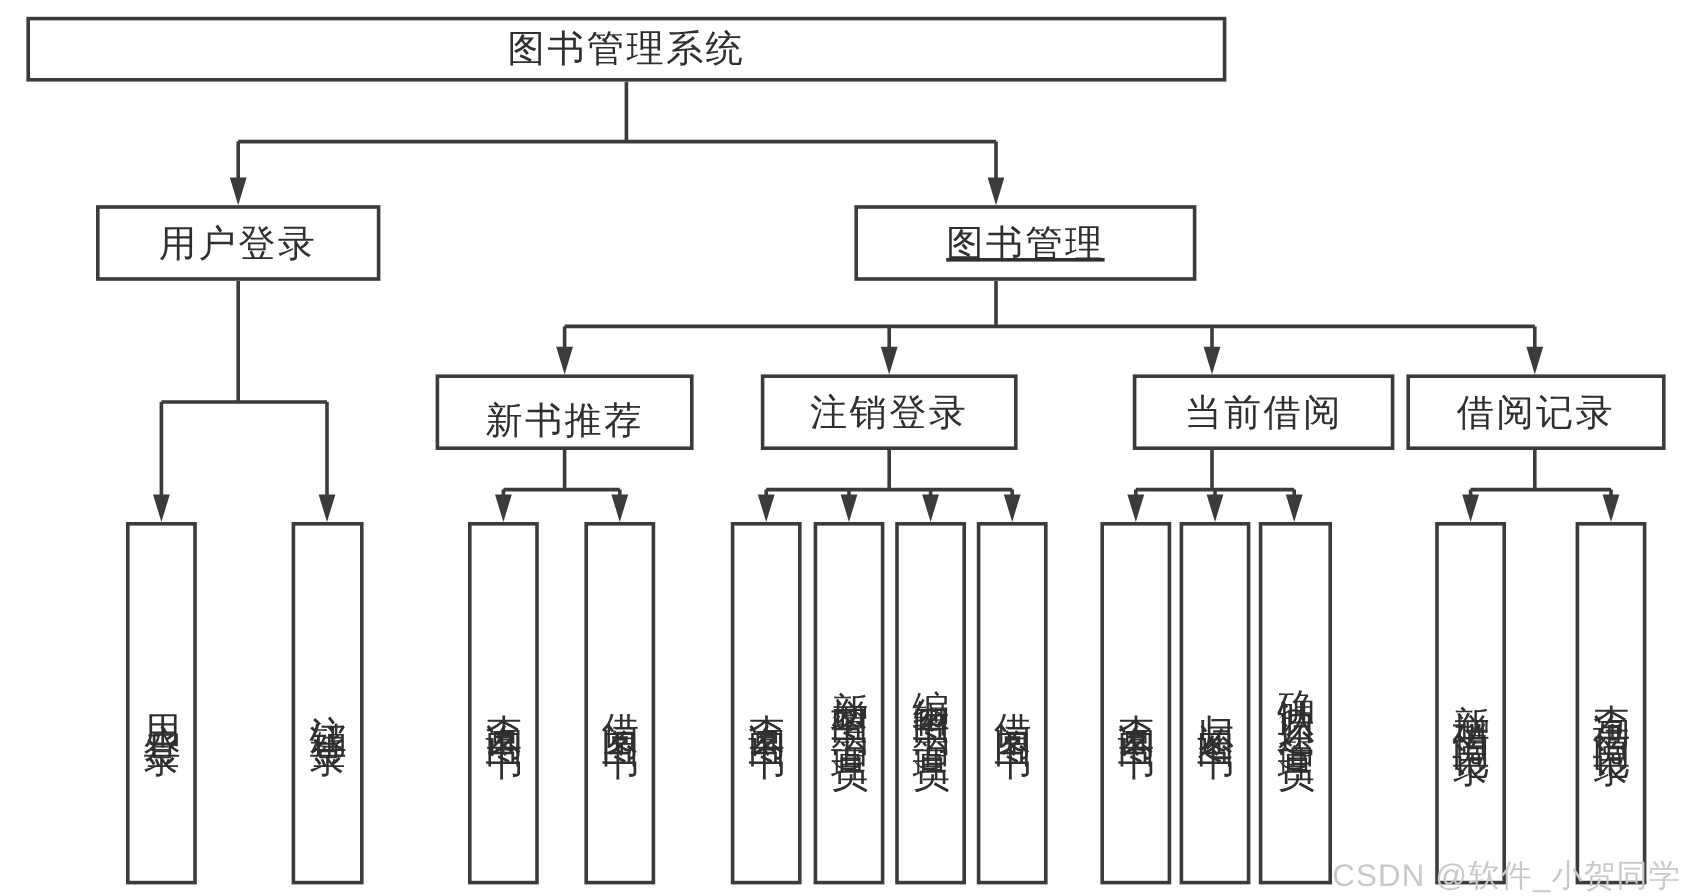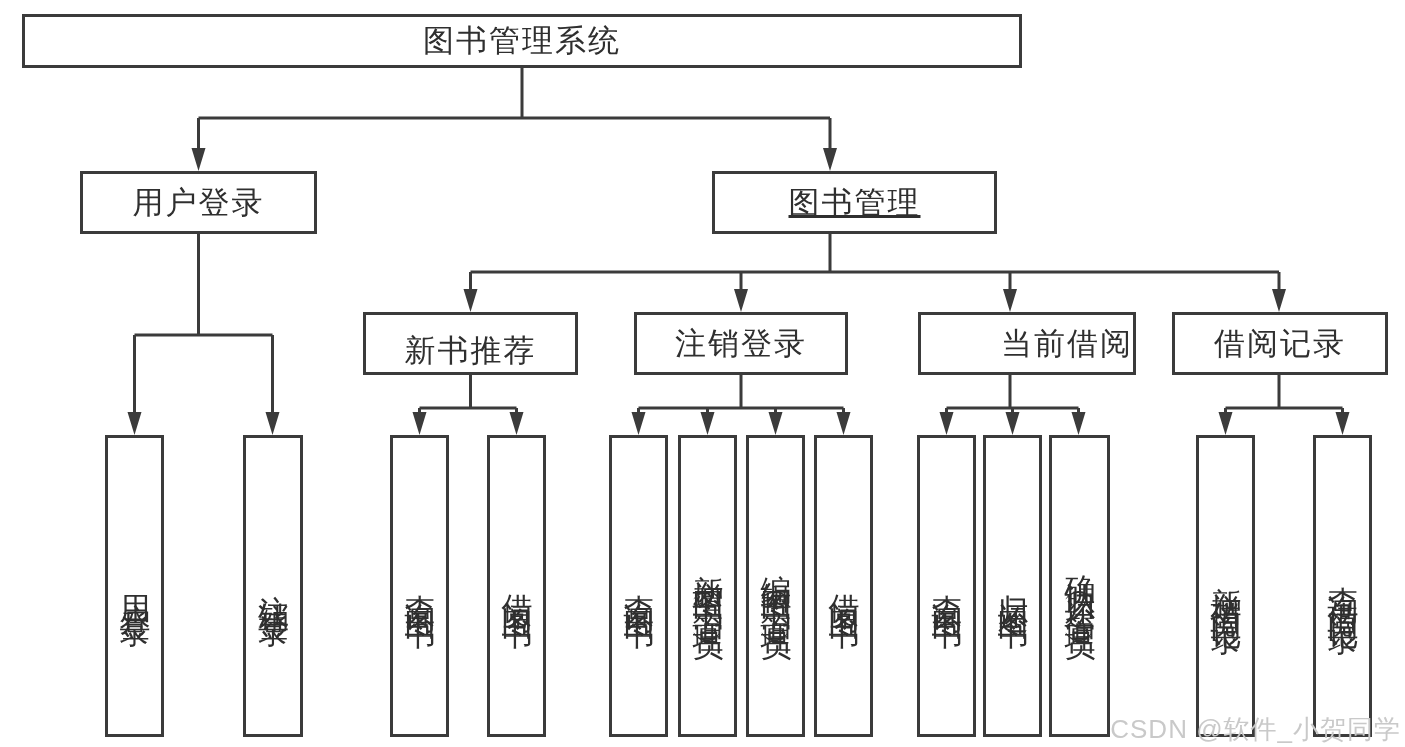--- a/index.html
+++ b/index.html
@@ -39,21 +39,21 @@
   }
   
   .n-root  { left: 22px;  top: 14px;  width: 1000px; height: 54px; }
   
   .n-login { left: 80px;  top: 171px; width: 237px; height: 63px; }
   .n-mgmt  { left: 712px; top: 171px; width: 285px; height: 63px; text-decoration: underline; }
   
   .n-l3    { top: 312px; height: 63px; }
   .n-new   { left: 363px;  width: 215px; align-items: flex-end; }
   .n-bor   { left: 634px;  width: 214px; }
-  .n-cur   { left: 918px;  width: 218px; justify-content: flex-end; }
+  .n-cur   { left: 944px;  width: 218px; }
   .n-rec   { left: 1172px; width: 216px; }
   
   .leaf    { top: 435px; height: 302px; width: 59px; }
   .lf-1  { left: 105px; }
   .lf-2  { left: 243px; width: 60px; }
   .lf-3  { left: 390px; }
   .lf-4  { left: 487px; }
   .lf-5  { left: 609px; }
   .lf-6  { left: 678px; }
   .lf-7  { left: 746px; }

